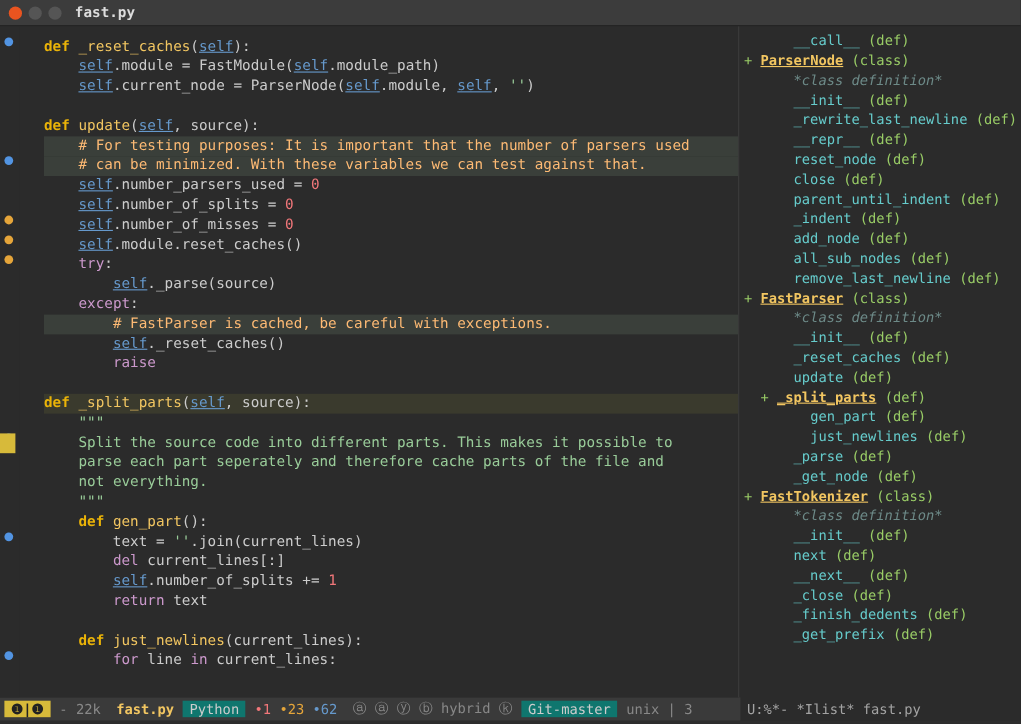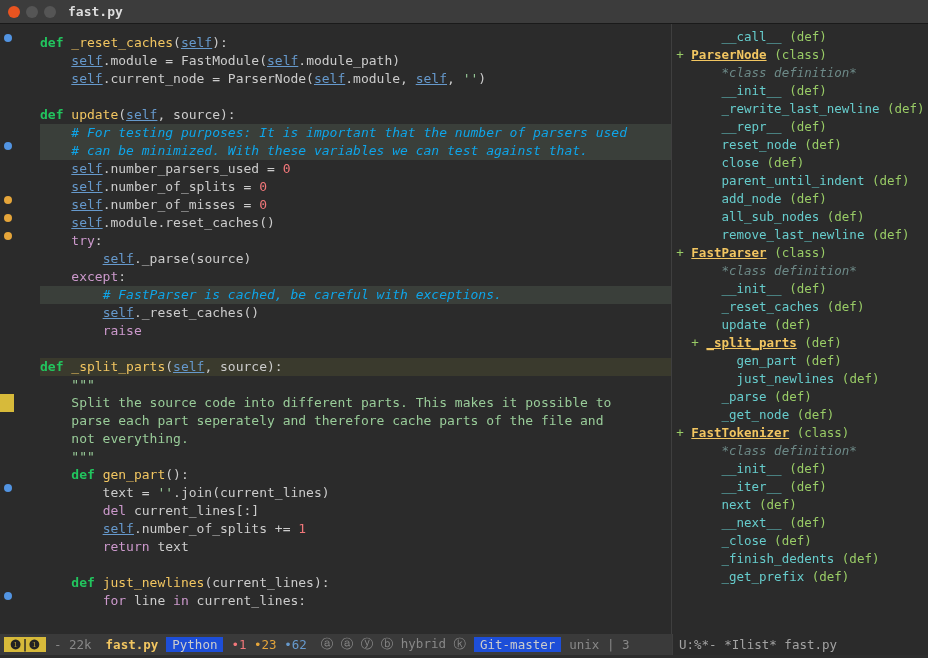--- a/index.html
+++ b/index.html
@@ -12,37 +12,37 @@
 .main { display:flex; height:610px; }
 .editor { width:672px; background:#2b2b2b; position:relative; overflow:hidden; }
 .gutter { position:absolute; left:0; top:0; width:18px; height:100%; background:#2b2b2b; }
 .mark { position:absolute; left:4px; width:8px; height:8px; border-radius:50%; }
 .mark.blue{background:#5294e2;} .mark.orange{background:#e5a53a;}
 .cursorbar { position:absolute; left:0; width:14px; height:18px; background:#d7ba3a;}
 .code { margin-left:18px; padding:10px 0 0 22px; line-height:18px; white-space:pre; font-size:13px;}
 .ln { height:18px; }
 .ln.hl { background:#3a3f3a; }
 .ln.hl2 { background:#3a3a2d; }
-.kw{color:#cc99cc;} .fn{color:#f2c661;} .def{color:#22c55e;font-weight:bold;} .selfc{color:#6699cc;text-decoration:underline;} .str{color:#99cc99;} .cmt{color:#0ea5e9;font-style:italic;} .num{color:#f2777a;}
+.kw{color:#cc99cc;} .fn{color:#f2c661;} .def{color:#eab308;font-weight:bold;} .selfc{color:#6699cc;text-decoration:underline;} .str{color:#99cc99;} .cmt{color:#fdba74;} .num{color:#f2777a;}
 .imenu { width:257px; background:#2b2b2b; border-left:1px solid #3f3f3f; padding:4px 0 0 4px; line-height:18px; overflow:hidden;}
 .im-item { height:18px; white-space:nowrap; }
 .im-item.hl { background:#413f2d; }
 .im-sym { color:#66cccc; }
 .im-class { color:#f2c661; text-decoration:underline; font-weight:bold; }
 .im-type { color:#99cc66; }
 .im-plus { color:#99cc66; }
 .im-star { color:#6d8a88; font-style:italic; }
 .im-hlbox { display:inline-block; width:10px; height:14px; border:1px solid #d7ba3a; vertical-align:middle; margin-right:2px;}
 .modeline { height:21px; display:flex; font-size:12.5px; }
 .ml-left { width:672px; background:#3a3a3a; display:flex; align-items:center; padding:0 4px; gap:2px; overflow:hidden;}
 .ml-right { width:256px; background:#2b2b2b; border-left:1px solid #3f3f3f; display:flex; align-items:center; padding:0 6px; color:#a3a3a3;}
 .ml-seg { padding:0 6px; }
 .ml-yellow{background:#d7ba3a;color:#222;font-weight:bold;}
 .ml-file{color:#f2c661;font-weight:bold;}
-.ml-mode{background:#1d4ed8;color:#ccc;}
+.ml-mode{background:#0f766e;color:#ccc;}
 .ml-red{color:#f2777a;} .ml-orng{color:#e5a53a;} .ml-blue{color:#6699cc;}
 .ml-dim{color:#888;}
 </style>
 </head>
 <body>
 
 <div class="titlebar">
   <div class="winbtns">
     <div class="winbtn close"></div>
     <div class="winbtn min"></div>
@@ -69,37 +69,37 @@
   <div class="imenu" id="imenu">
       <div class="im-item">&nbsp;&nbsp;&nbsp;&nbsp;&nbsp;&nbsp;<span class="im-sym">__call__</span> <span class="im-type">(def)</span></div>
       <div class="im-item"><span class="im-plus">+ </span><span class="im-class">ParserNode</span> <span class="im-type">(class)</span></div>
       <div class="im-item">&nbsp;&nbsp;&nbsp;&nbsp;&nbsp;&nbsp;<span class="im-star">*class definition*</span></div>
       <div class="im-item">&nbsp;&nbsp;&nbsp;&nbsp;&nbsp;&nbsp;<span class="im-sym">__init__</span> <span class="im-type">(def)</span></div>
       <div class="im-item">&nbsp;&nbsp;&nbsp;&nbsp;&nbsp;&nbsp;<span class="im-sym">_rewrite_last_newline</span> <span class="im-type">(def)</span></div>
       <div class="im-item">&nbsp;&nbsp;&nbsp;&nbsp;&nbsp;&nbsp;<span class="im-sym">__repr__</span> <span class="im-type">(def)</span></div>
       <div class="im-item">&nbsp;&nbsp;&nbsp;&nbsp;&nbsp;&nbsp;<span class="im-sym">reset_node</span> <span class="im-type">(def)</span></div>
       <div class="im-item">&nbsp;&nbsp;&nbsp;&nbsp;&nbsp;&nbsp;<span class="im-sym">close</span> <span class="im-type">(def)</span></div>
       <div class="im-item">&nbsp;&nbsp;&nbsp;&nbsp;&nbsp;&nbsp;<span class="im-sym">parent_until_indent</span> <span class="im-type">(def)</span></div>
+      <div class="im-item">&nbsp;&nbsp;&nbsp;&nbsp;&nbsp;&nbsp;<span class="im-sym">_indent</span> <span class="im-type">(def)</span></div>
       <div class="im-item">&nbsp;&nbsp;&nbsp;&nbsp;&nbsp;&nbsp;<span class="im-sym">add_node</span> <span class="im-type">(def)</span></div>
       <div class="im-item">&nbsp;&nbsp;&nbsp;&nbsp;&nbsp;&nbsp;<span class="im-sym">all_sub_nodes</span> <span class="im-type">(def)</span></div>
       <div class="im-item">&nbsp;&nbsp;&nbsp;&nbsp;&nbsp;&nbsp;<span class="im-sym">remove_last_newline</span> <span class="im-type">(def)</span></div>
       <div class="im-item"><span class="im-plus">+ </span><span class="im-class">FastParser</span> <span class="im-type">(class)</span></div>
       <div class="im-item">&nbsp;&nbsp;&nbsp;&nbsp;&nbsp;&nbsp;<span class="im-star">*class definition*</span></div>
       <div class="im-item">&nbsp;&nbsp;&nbsp;&nbsp;&nbsp;&nbsp;<span class="im-sym">__init__</span> <span class="im-type">(def)</span></div>
       <div class="im-item">&nbsp;&nbsp;&nbsp;&nbsp;&nbsp;&nbsp;<span class="im-sym">_reset_caches</span> <span class="im-type">(def)</span></div>
       <div class="im-item">&nbsp;&nbsp;&nbsp;&nbsp;&nbsp;&nbsp;<span class="im-sym">update</span> <span class="im-type">(def)</span></div>
       <div class="im-item">&nbsp;&nbsp;<span class="im-plus">+ </span><span class="im-class">_split_parts</span> <span class="im-type">(def)</span></div>
       <div class="im-item">&nbsp;&nbsp;&nbsp;&nbsp;&nbsp;&nbsp;&nbsp;&nbsp;<span class="im-sym">gen_part</span> <span class="im-type">(def)</span></div>
       <div class="im-item">&nbsp;&nbsp;&nbsp;&nbsp;&nbsp;&nbsp;&nbsp;&nbsp;<span class="im-sym">just_newlines</span> <span class="im-type">(def)</span></div>
       <div class="im-item">&nbsp;&nbsp;&nbsp;&nbsp;&nbsp;&nbsp;<span class="im-sym">_parse</span> <span class="im-type">(def)</span></div>
       <div class="im-item">&nbsp;&nbsp;&nbsp;&nbsp;&nbsp;&nbsp;<span class="im-sym">_get_node</span> <span class="im-type">(def)</span></div>
       <div class="im-item"><span class="im-plus">+ </span><span class="im-class">FastTokenizer</span> <span class="im-type">(class)</span></div>
       <div class="im-item">&nbsp;&nbsp;&nbsp;&nbsp;&nbsp;&nbsp;<span class="im-star">*class definition*</span></div>
       <div class="im-item">&nbsp;&nbsp;&nbsp;&nbsp;&nbsp;&nbsp;<span class="im-sym">__init__</span> <span class="im-type">(def)</span></div>
-      <div class="im-item">&nbsp;&nbsp;&nbsp;&nbsp;&nbsp;&nbsp;<span class="im-sym">__iter__</span> <span class="im-type">(def)</span></div>
       <div class="im-item">&nbsp;&nbsp;&nbsp;&nbsp;&nbsp;&nbsp;<span class="im-sym">next</span> <span class="im-type">(def)</span></div>
       <div class="im-item">&nbsp;&nbsp;&nbsp;&nbsp;&nbsp;&nbsp;<span class="im-sym">__next__</span> <span class="im-type">(def)</span></div>
       <div class="im-item">&nbsp;&nbsp;&nbsp;&nbsp;&nbsp;&nbsp;<span class="im-sym">_close</span> <span class="im-type">(def)</span></div>
       <div class="im-item">&nbsp;&nbsp;&nbsp;&nbsp;&nbsp;&nbsp;<span class="im-sym">_finish_dedents</span> <span class="im-type">(def)</span></div>
       <div class="im-item">&nbsp;&nbsp;&nbsp;&nbsp;&nbsp;&nbsp;<span class="im-sym">_get_prefix</span> <span class="im-type">(def)</span></div>
     </div>
 </div>
 
 <div class="modeline">
   <div class="ml-left">

